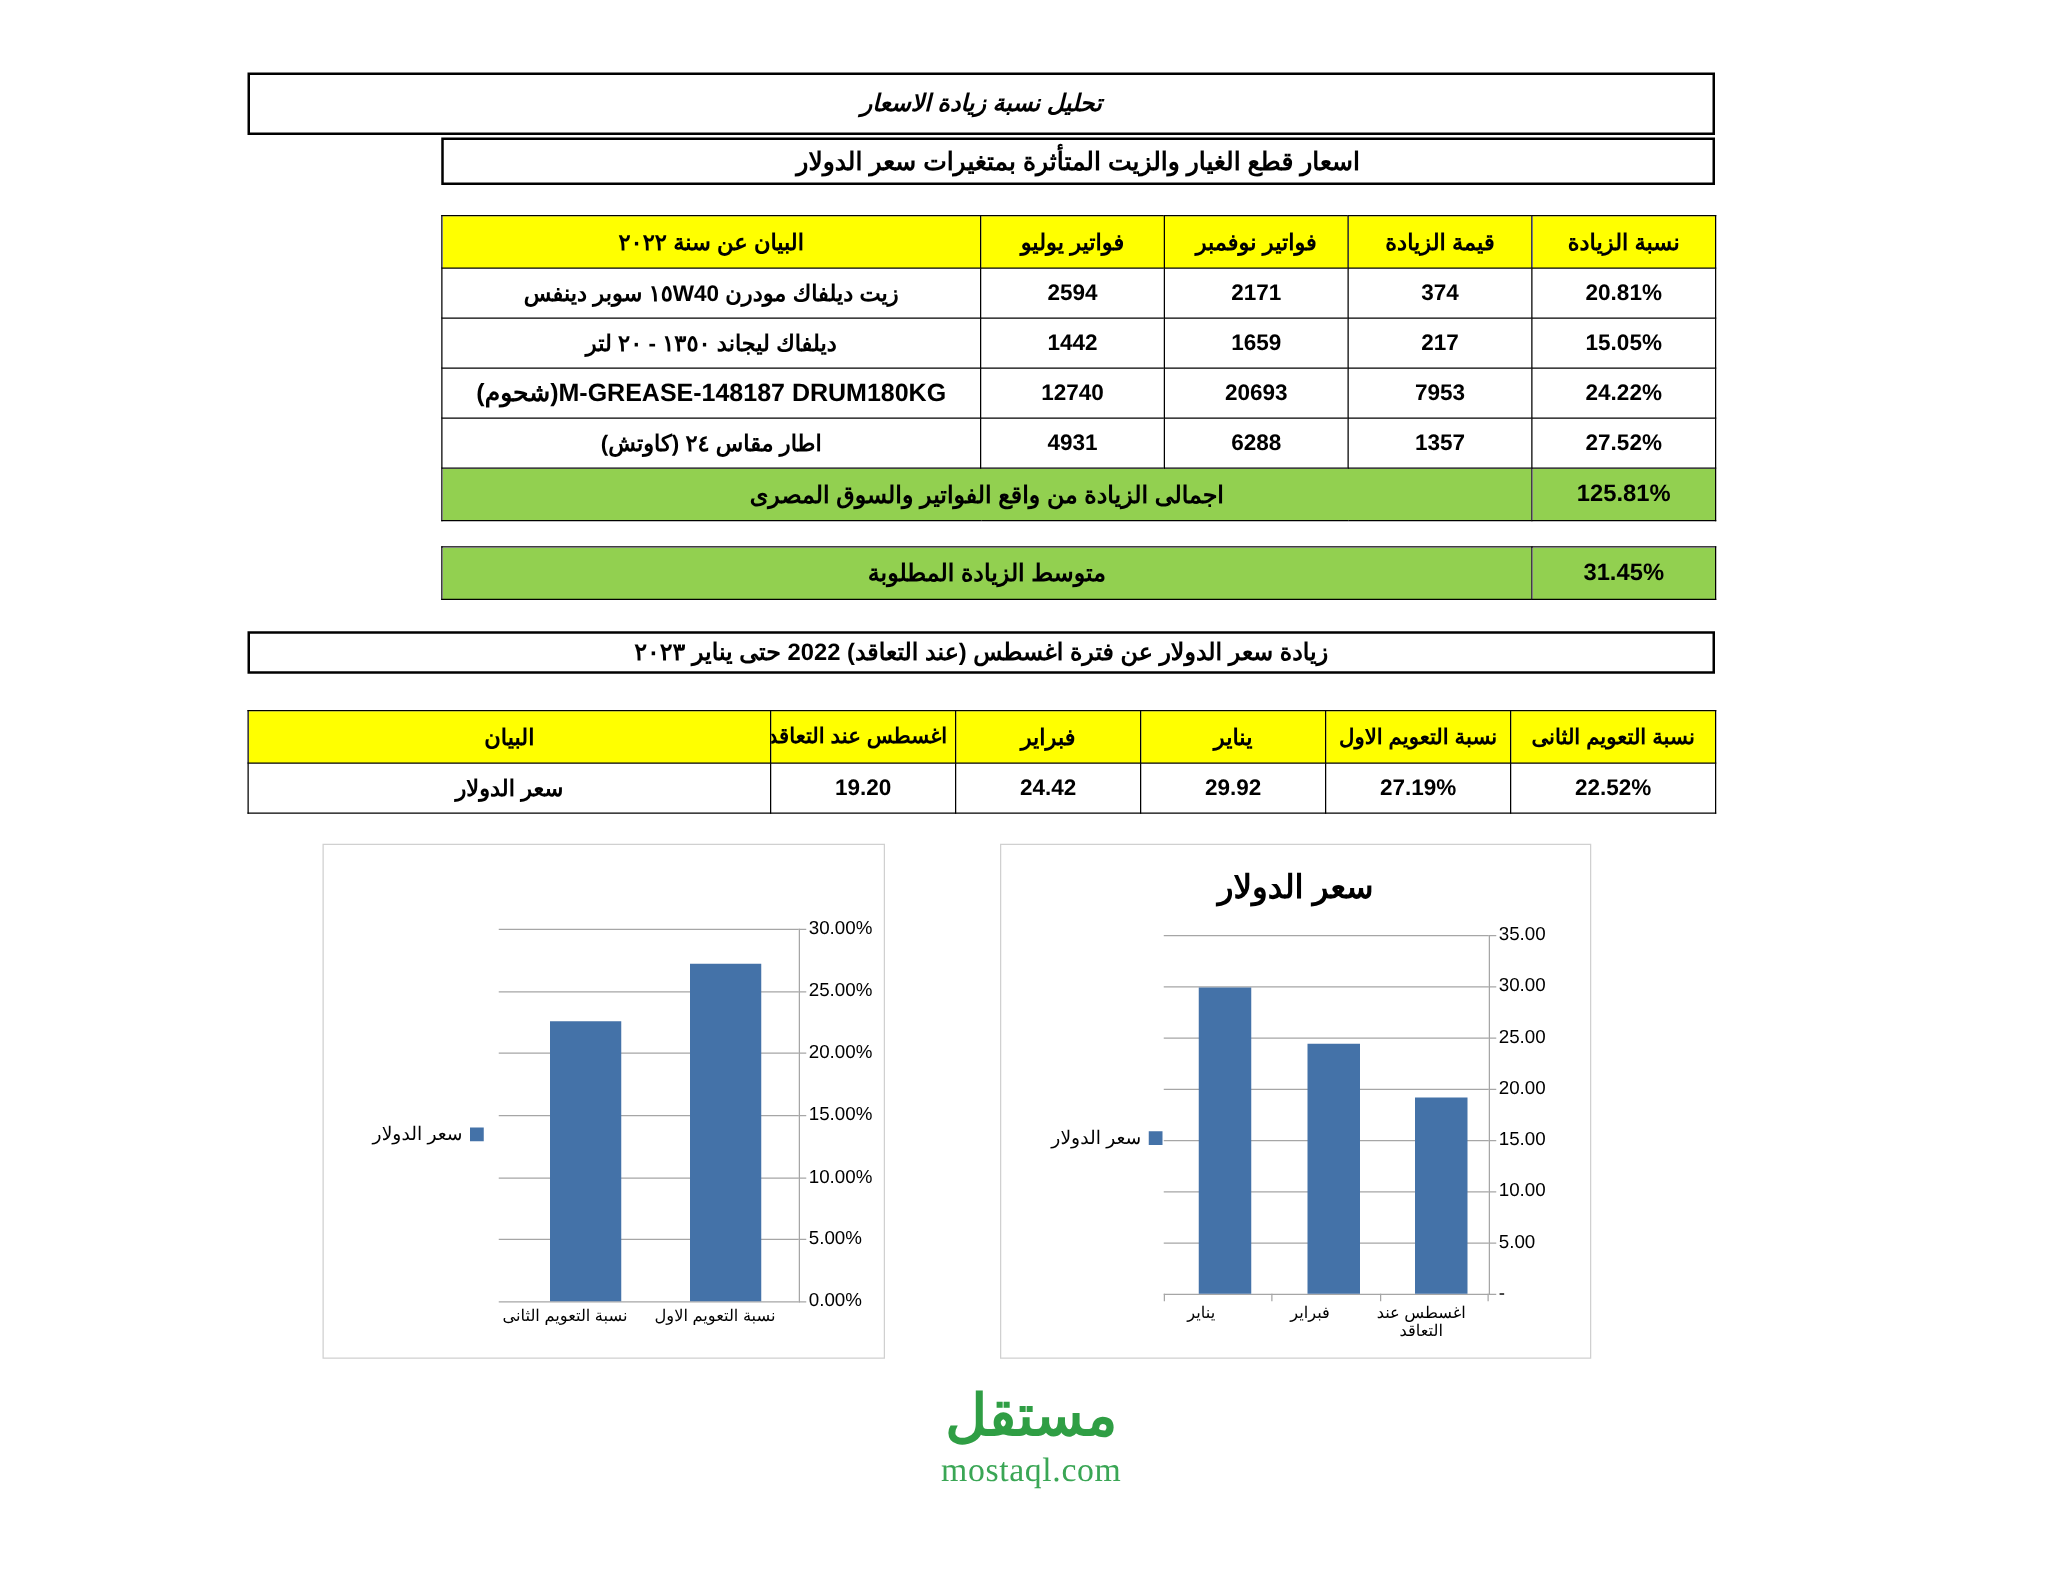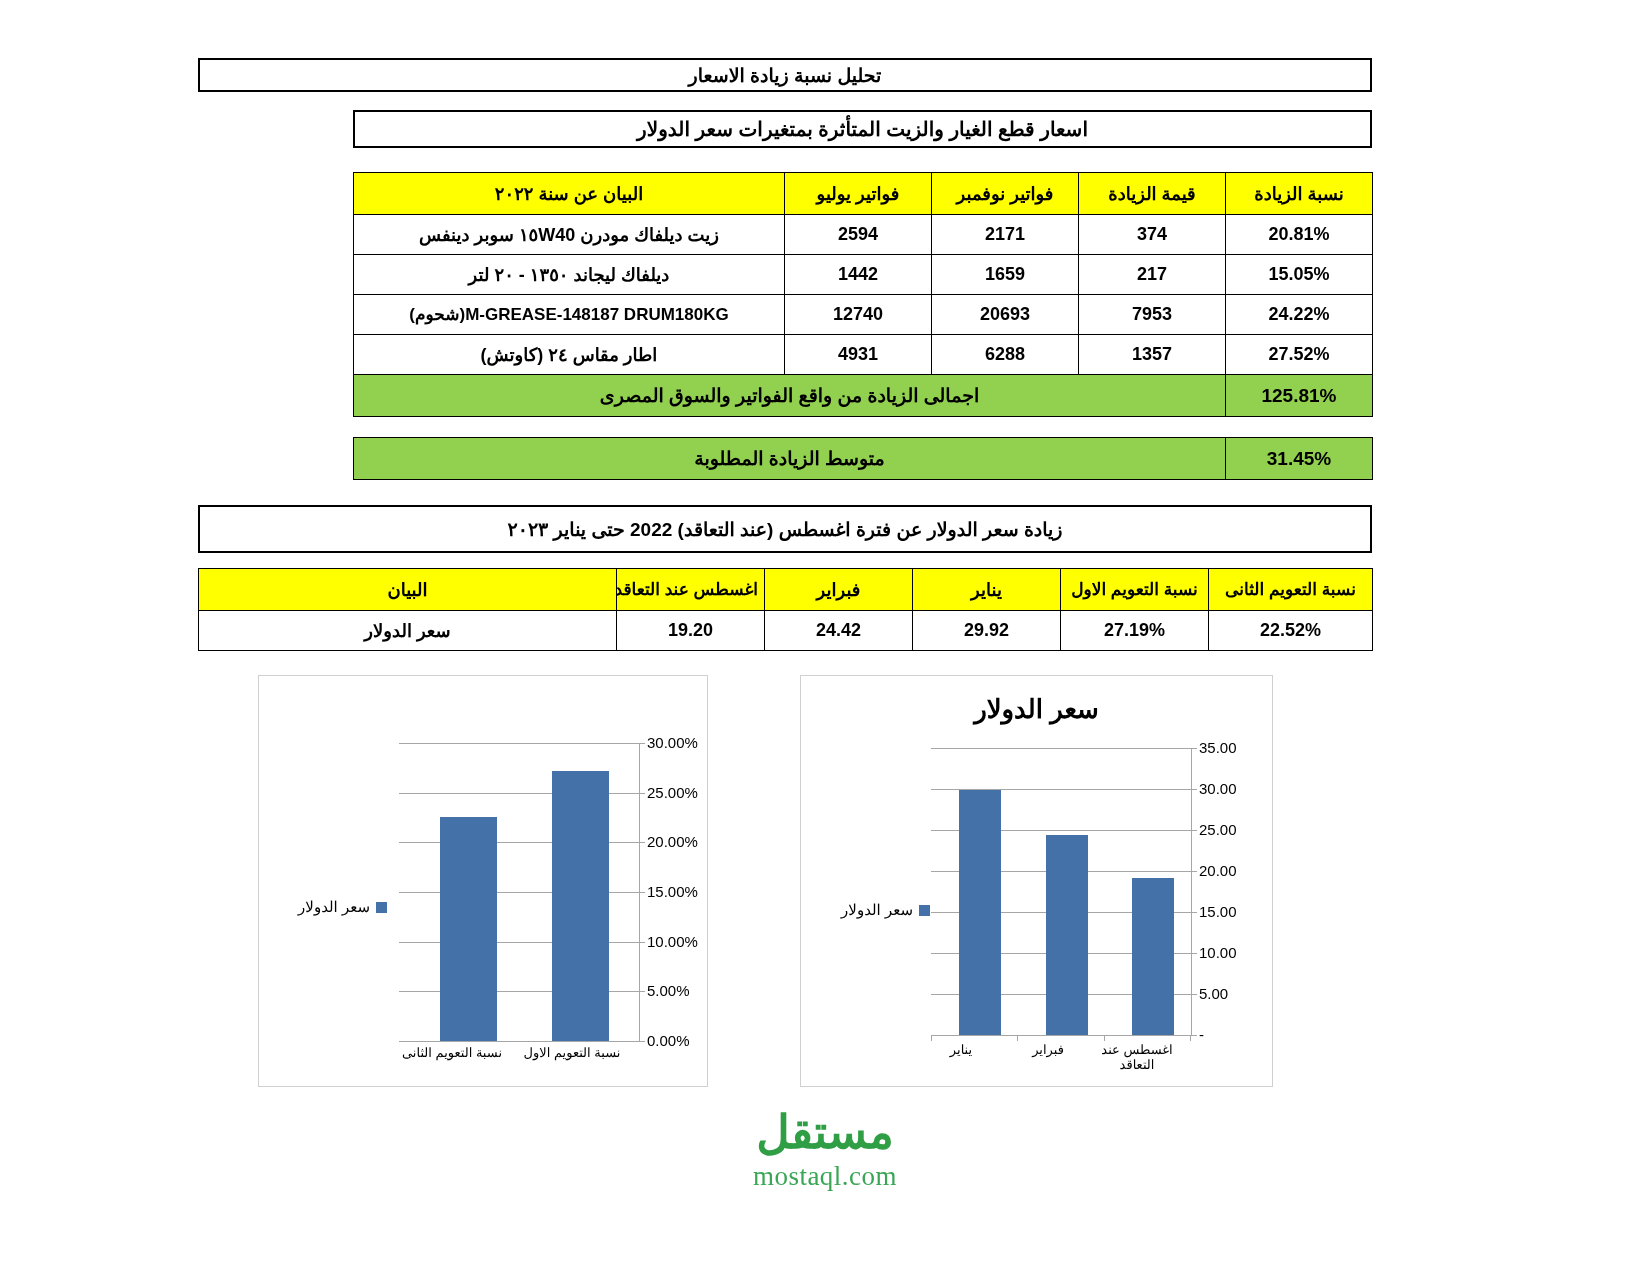--- a/index.html
+++ b/index.html
@@ -121,21 +121,21 @@
     font-family: Liberation Serif, serif;
   }
   .wm-ar { font-size: 46px; font-weight: bold; direction: rtl; letter-spacing: 1px; }
   .wm-en { font-size: 27px; color: #3aa655; margin-top: 2px; letter-spacing: 0.5px; }
 </style>
 </head>
 <body>
 
 <div class="page">
 
-  <div class="titlebar" style="left:198px; top:58px; width:1174px; height:34px; font-size:19px;">
+  <div class="titlebar" style="left:198px; top:58px; width:1174px; height:50px; font-size:19px;font-style:italic;">
     <span>تحليل نسبة زيادة الاسعار</span>
   </div>
 
   <div class="titlebar" style="left:353px; top:110px; width:1019px; height:38px; font-size:20px;">
     <span>اسعار قطع الغيار والزيت المتأثرة بمتغيرات سعر الدولار</span>
   </div>
 
   <table class="grid" style="left:353px; top:172px; width:1019px; font-size:18px;">
     <colgroup>
       <col style="width:147px">
@@ -166,21 +166,21 @@
         <td class="plainwhite">217</td>
         <td class="plainwhite">1659</td>
         <td class="plainwhite">1442</td>
         <td class="plainwhite desc">ديلفاك ليجاند ١٣٥٠ - ٢٠ لتر</td>
       </tr>
       <tr style="height:40px;">
         <td class="plainwhite">24.22%</td>
         <td class="plainwhite">7953</td>
         <td class="plainwhite">20693</td>
         <td class="plainwhite">12740</td>
-        <td class="plainwhite desc" style="font-size:17px;margin-top:24px;">M-GREASE-148187 DRUM180KG(شحوم)</td>
+        <td class="plainwhite desc" style="font-size:20px;margin-top:24px;">M-GREASE-148187 DRUM180KG(شحوم)</td>
       </tr>
       <tr style="height:40px;">
         <td class="plainwhite">27.52%</td>
         <td class="plainwhite">1357</td>
         <td class="plainwhite">6288</td>
         <td class="plainwhite">4931</td>
         <td class="plainwhite desc">اطار مقاس ٢٤ (كاوتش)</td>
       </tr>
       <tr style="height:42px;">
         <td class="green" style="font-size:19px;">125.81%</td>
@@ -195,21 +195,21 @@
       <col style="width:872px">
     </colgroup>
     <tbody>
       <tr style="height:42px;">
         <td class="green">31.45%</td>
         <td class="green">متوسط الزيادة المطلوبة</td>
       </tr>
     </tbody>
   </table>
 
-  <div class="titlebar" style="left:198px; top:505px; width:1174px; height:48px; font-size:19px;">
+  <div class="titlebar" style="left:198px; top:505px; width:1174px; height:34px; font-size:19px;">
     <span>زيادة سعر الدولار عن فترة اغسطس (عند التعاقد) 2022 حتى يناير ٢٠٢٣</span>
   </div>
 
   <table class="grid" style="left:198px; top:568px; width:1174px; font-size:18px;">
     <colgroup>
       <col style="width:164px">
       <col style="width:148px">
       <col style="width:148px">
       <col style="width:148px">
       <col style="width:148px">

